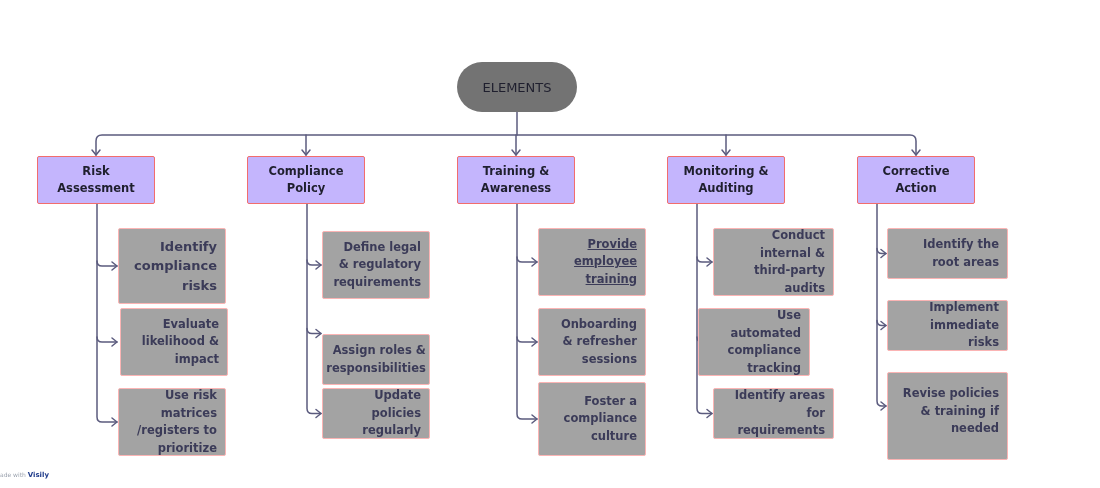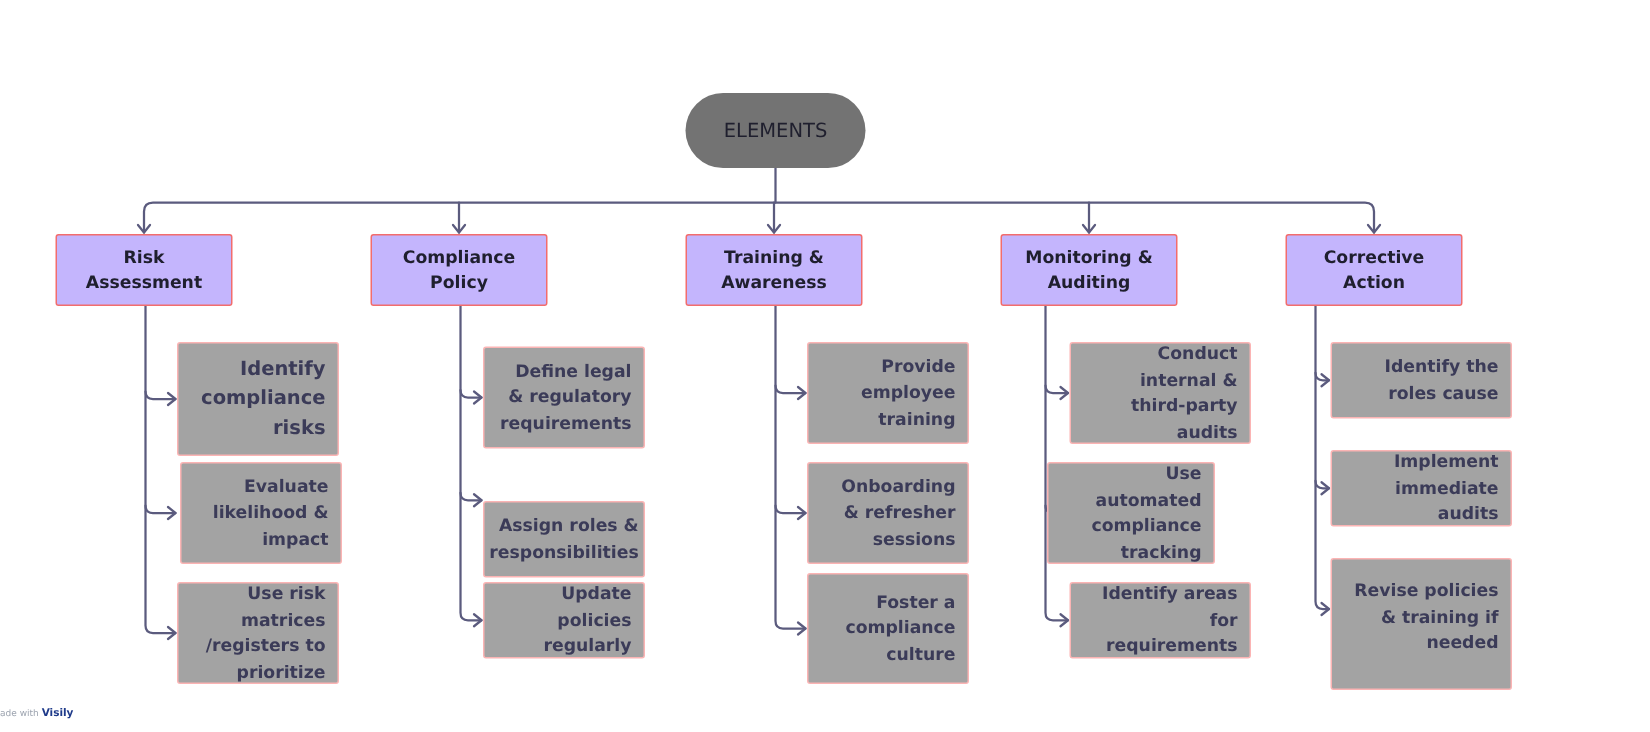--- a/index.html
+++ b/index.html
@@ -91,28 +91,28 @@
 <div class="cat" style="left:857px;top:156px;">Corrective Action</div>
 
 <div class="item big" style="left:118px;top:228px;height:76px;">Identify compliance risks</div>
 <div class="item" style="left:120px;top:308px;height:68px;">Evaluate likelihood &amp; impact</div>
 <div class="item" style="left:118px;top:388px;height:68px;">Use risk matrices /registers to prioritize</div>
 
 <div class="item" style="left:322px;top:231px;height:68px;">Define legal &amp; regulatory requirements</div>
 <div class="item" style="left:322px;top:308px;height:51px;margin-top:26px;">Assign roles &amp; responsibilities</div>
 <div class="item" style="left:322px;top:388px;height:51px;">Update policies regularly</div>
 
-<div class="item" style="left:538px;top:228px;height:68px;">Provide employee training</div>
+<div class="item" style="left:538px;top:228px;height:68px;text-decoration:underline;">Provide employee training</div>
 <div class="item" style="left:538px;top:308px;height:68px;">Onboarding &amp; refresher sessions</div>
 <div class="item" style="left:538px;top:382px;height:74px;">Foster a compliance culture</div>
 
 <div class="item" style="left:713px;top:228px;width:121px;height:68px;">Conduct internal &amp; third-party audits</div>
 <div class="item" style="left:698px;top:308px;width:112px;height:68px;">Use automated compliance tracking</div>
 <div class="item" style="left:713px;top:388px;width:121px;height:51px;">Identify areas for requirements</div>
 
-<div class="item" style="left:887px;top:228px;width:121px;height:51px;">Identify the roles cause</div>
-<div class="item" style="left:887px;top:300px;width:121px;height:51px;">Implement immediate audits</div>
+<div class="item" style="left:887px;top:228px;width:121px;height:51px;">Identify the root areas</div>
+<div class="item" style="left:887px;top:300px;width:121px;height:51px;">Implement immediate risks</div>
 <div class="item top" style="left:887px;top:372px;width:121px;height:88px;">Revise policies &amp; training if needed</div>
 
 <div class="watermark">
   <span>ade with</span>
   <span class="brand">Visily</span>
 </div>
 
 </body></html>

